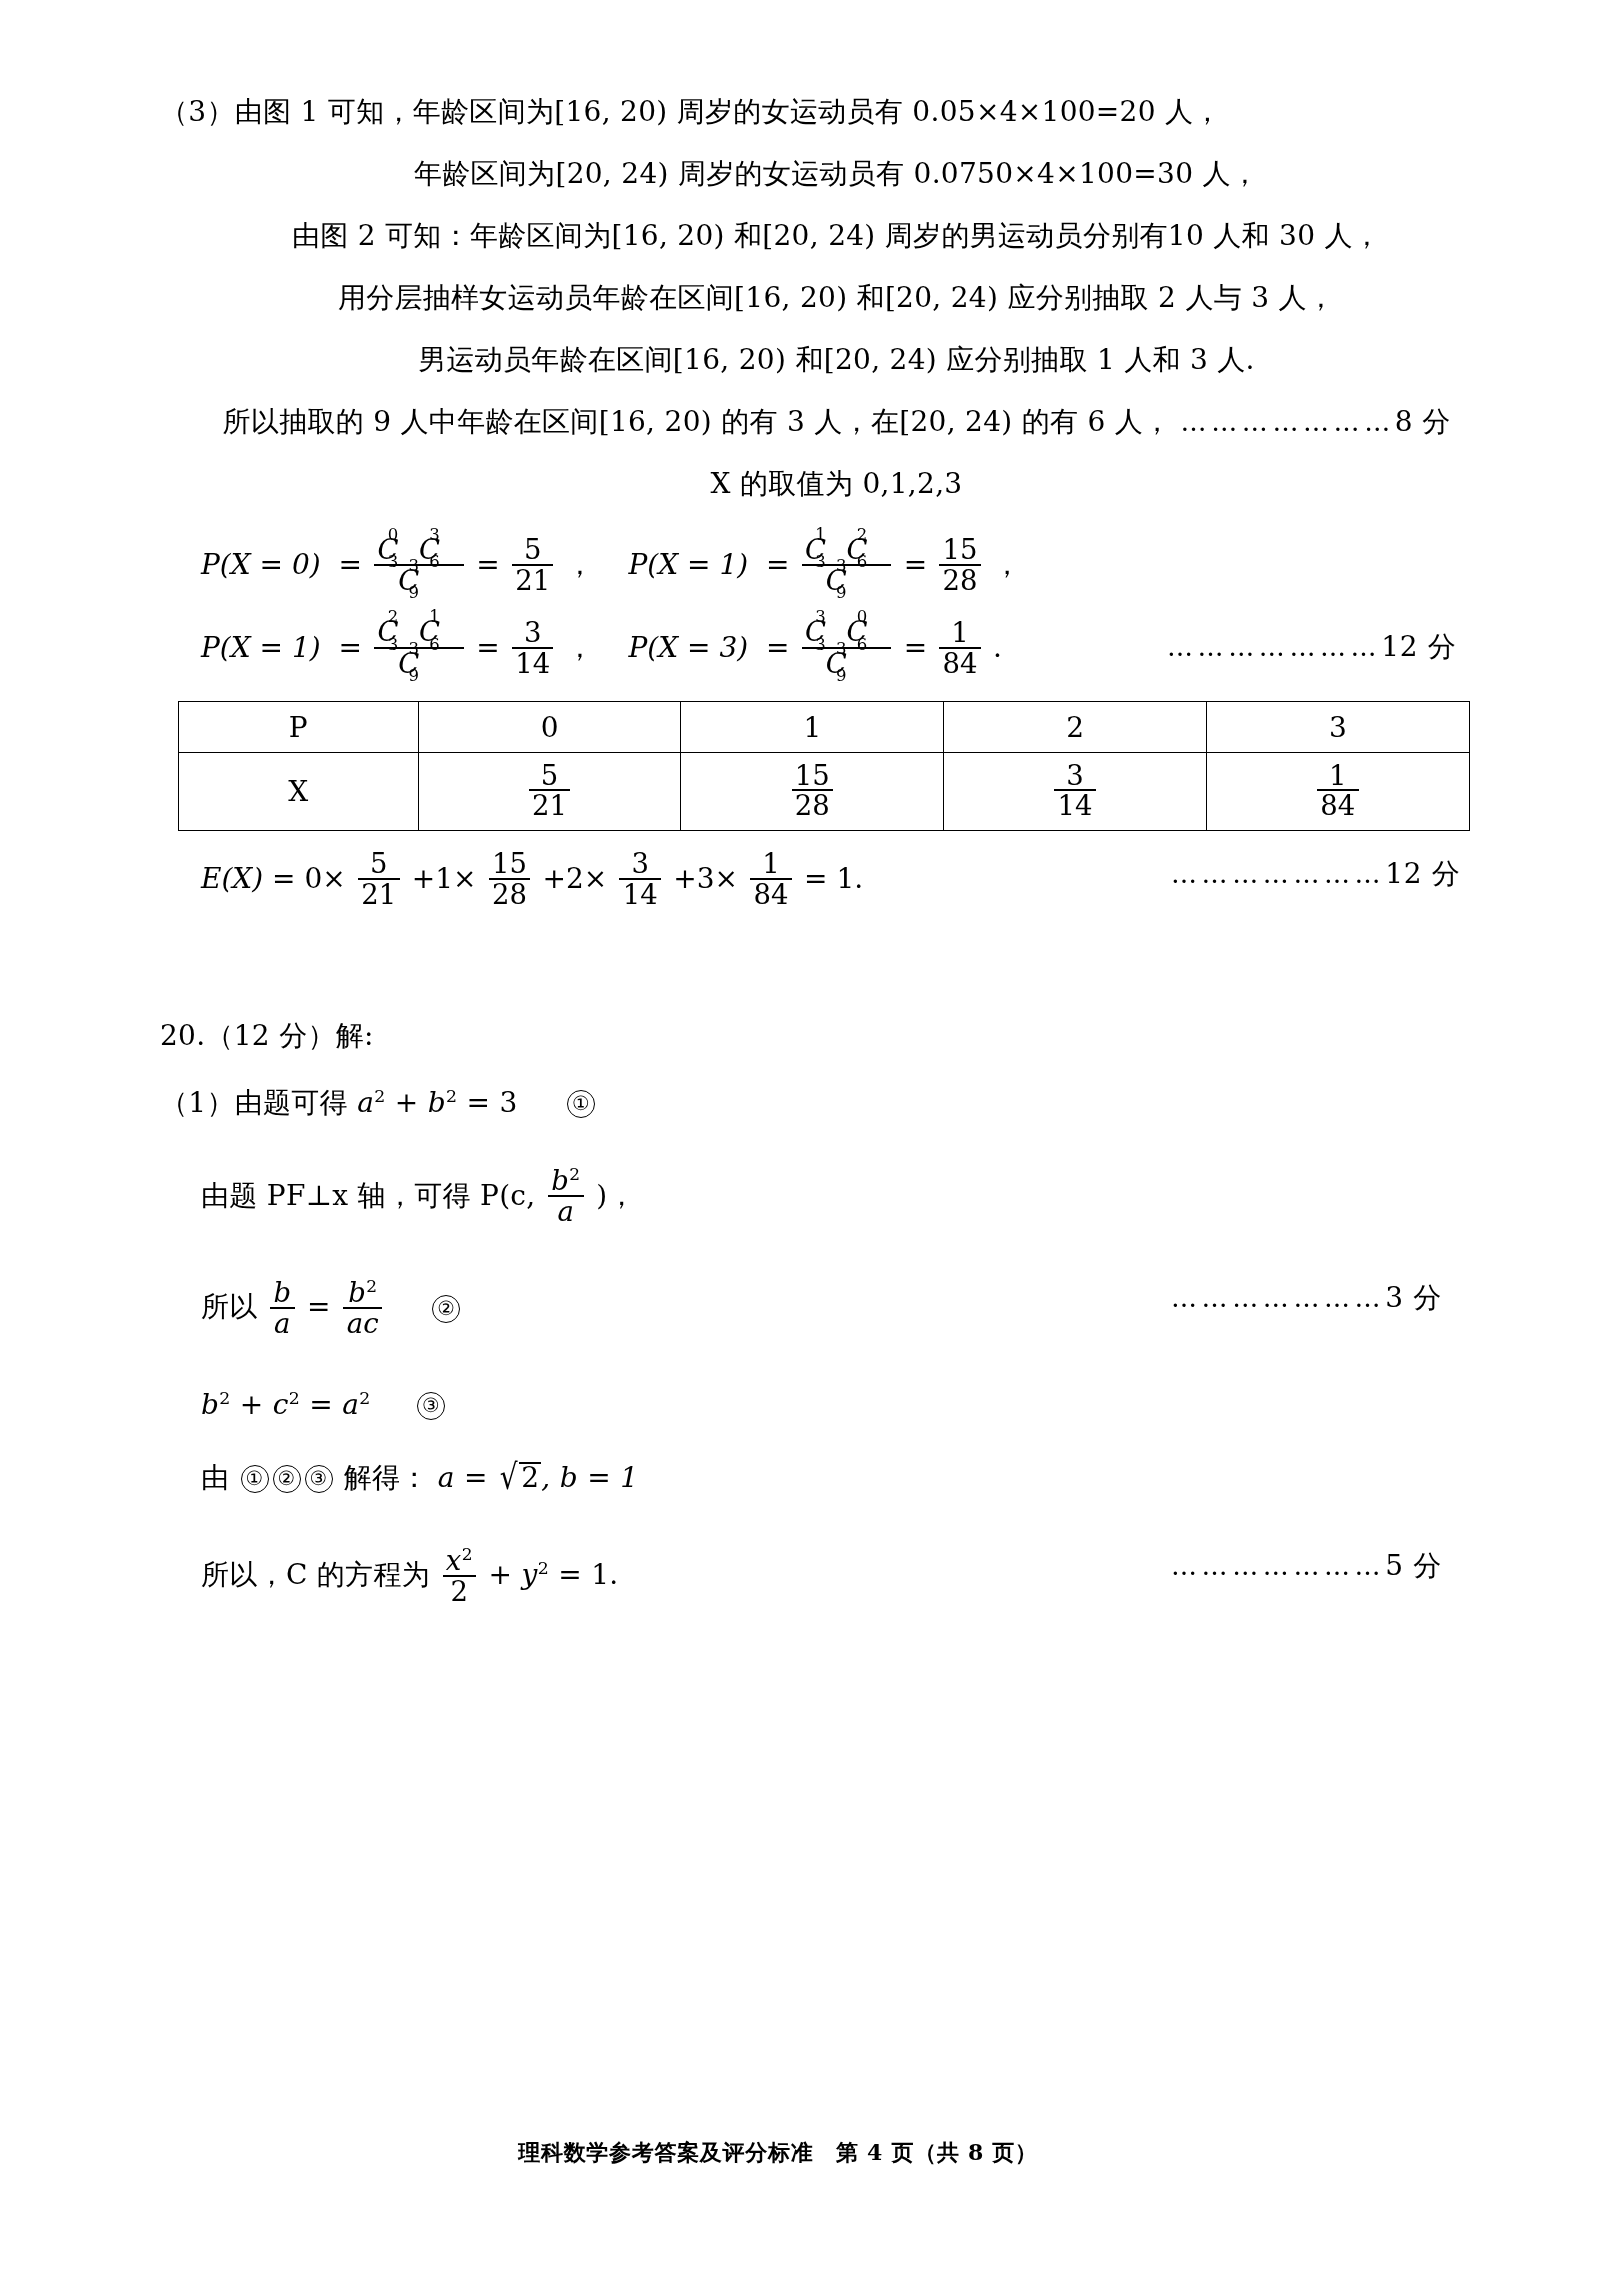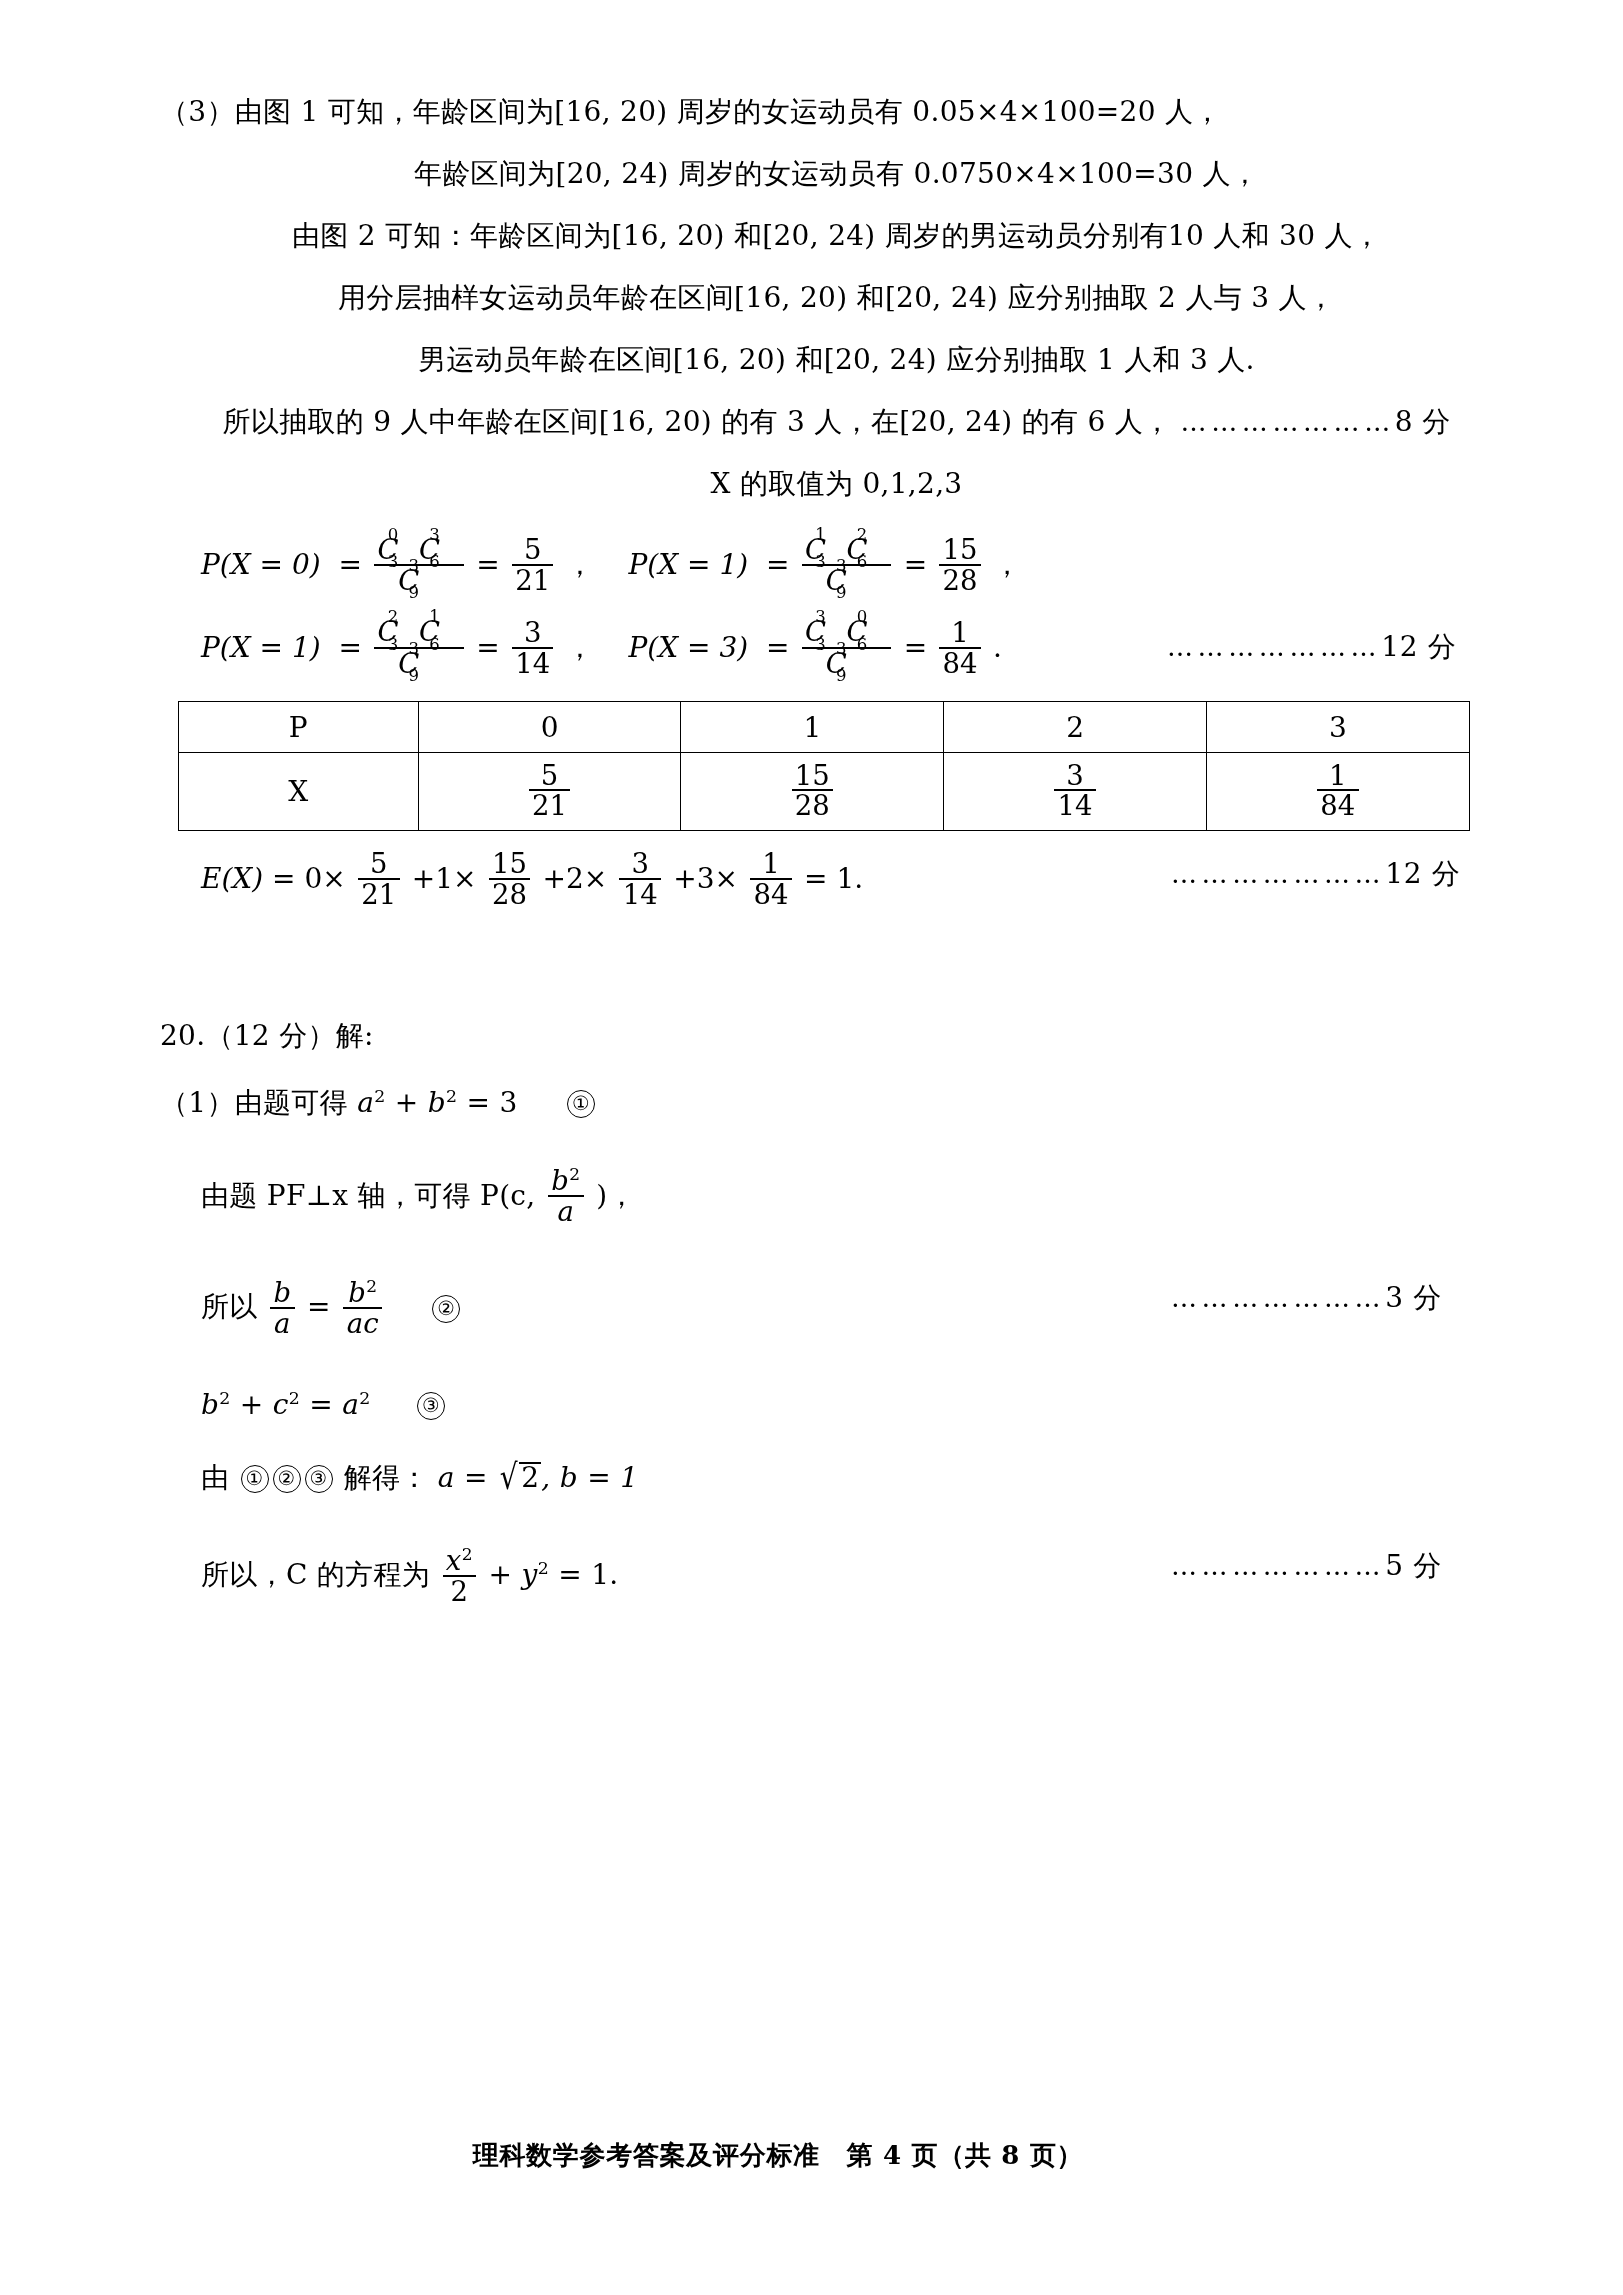--- a/index.html
+++ b/index.html
@@ -143,21 +143,21 @@
     vertical-align: 2px;
     margin: 0 2px;
   }
 
   .footer {
     position: absolute;
     left: 0;
     top: 2138px;
     width: 1556px;
     text-align: center;
-    font-size: 26px;
+    font-size: 22px;
     font-weight: bold;
     letter-spacing: 0.7px;
     white-space: nowrap;
   }
 </style>
 </head>
 <body>
 
 <div class="page">
   <div class="content">

